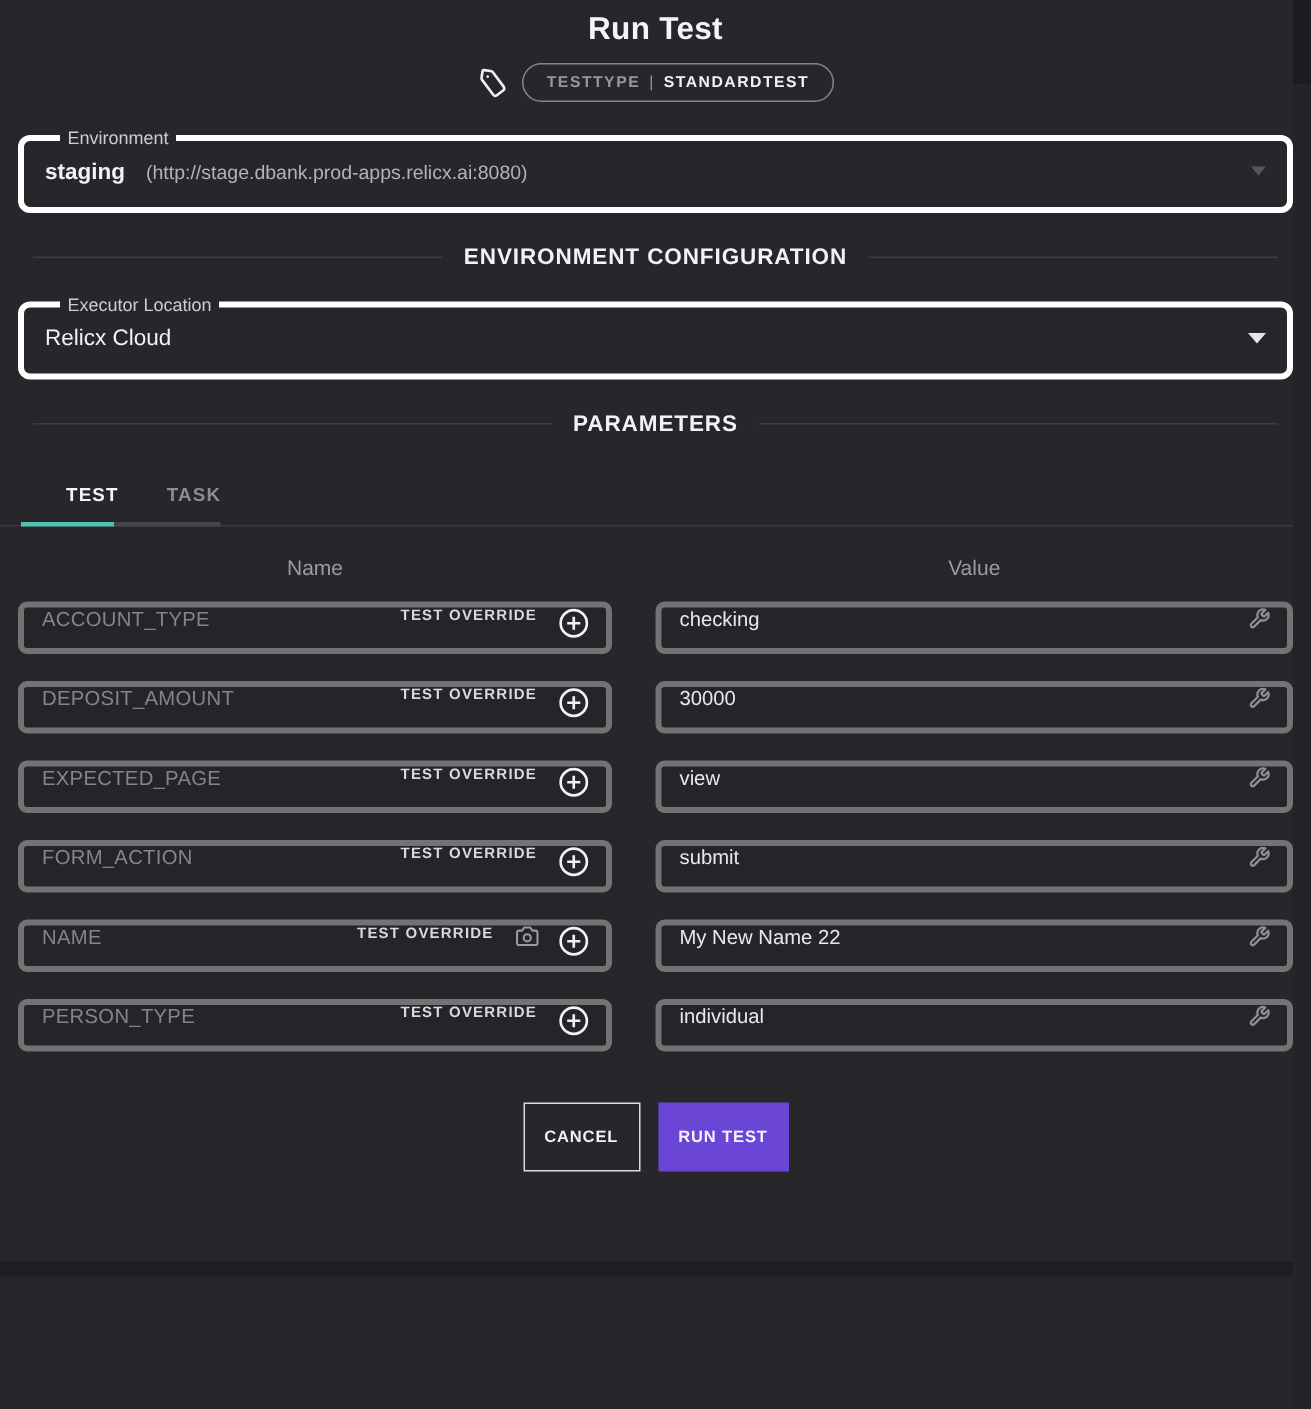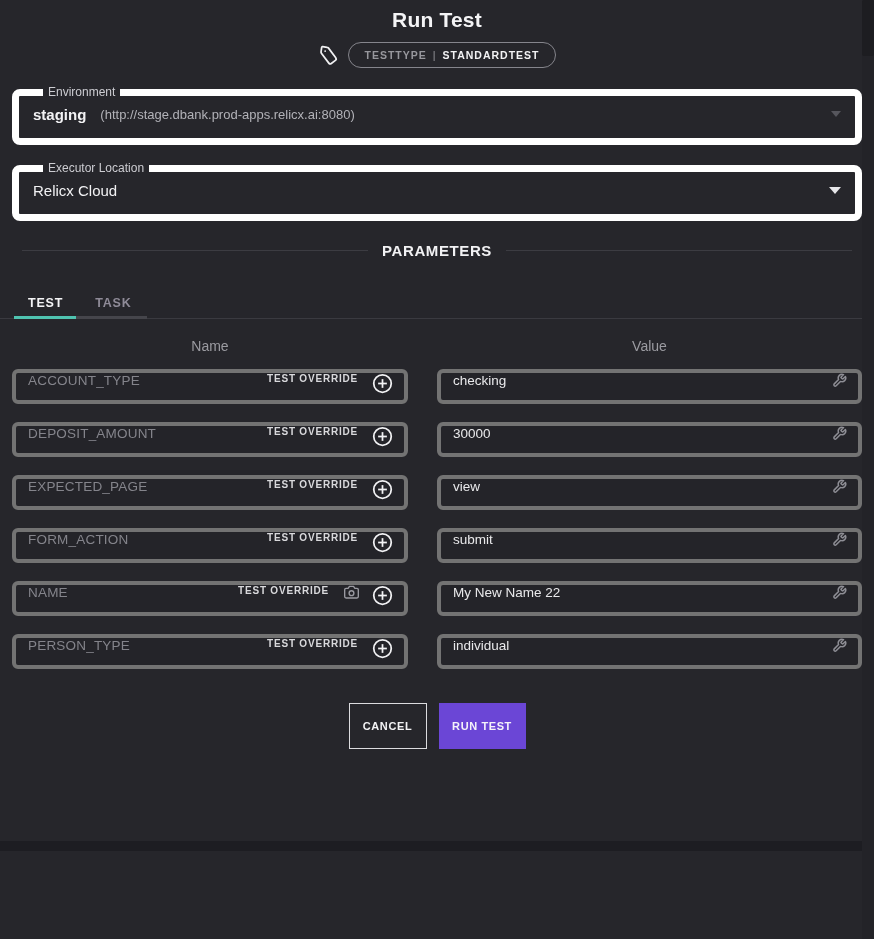--- a/index.html
+++ b/index.html
@@ -22,21 +22,21 @@
     border: 1px solid #85858c; border-radius: 14px;
     padding: 6px 16px; font-size: 10.5px; font-weight: bold; letter-spacing: 1px;
   }
   .badge-key { color: #97979d; }
   .badge-sep { color: #97979d; font-weight: normal; }
   .badge-val { color: #f2f2f4; }
 
   
   fieldset.select-field {
     margin: 16px 12px 0 12px;
-    border: 7px solid #ffffff; border-radius: 8px;
+    border: 4px solid #ffffff; border-radius: 8px;
     padding: 0 14px 13px 14px;
   }
   fieldset.select-field legend {
     margin-left: 10px; padding: 0 5px;
     font-size: 12px; color: #cdcdd2;
   }
   .select-inner { display: flex; align-items: center; margin-top: 4px; min-height: 22px; }
   .select-main { font-size: 15px; font-weight: bold; color: #f2f2f4; }
   .select-main.normal { font-weight: normal; }
   .select-sub { font-size: 13px; color: #b2b2b8; margin-left: 14px; }
@@ -48,21 +48,21 @@
   .section-divider {
     display: flex; align-items: center; gap: 14px;
     margin: 21px 22px 0 22px;
     font-size: 15px; font-weight: bold; letter-spacing: 0.6px; color: #f2f2f4;
   }
   .section-divider::before, .section-divider::after {
     content: ""; flex: 1; height: 1px; background: #3c3c42;
   }
 
   
-  .tabs { position: relative; margin: 24px 0 0 0; padding-left: 12px; border-bottom: 1px solid #3a3a40; height: 36px; display: flex; align-items: flex-end; }
+  .tabs { position: relative; margin: 24px 0 0 0; padding-left: 28px; border-bottom: 1px solid #3a3a40; height: 36px; display: flex; }
   .tab { padding: 8px 16px; font-size: 12.5px; font-weight: bold; letter-spacing: 0.8px; color: #8e8a97; cursor: pointer; }
   .tab.active { color: #f4f4f6; }
   .tab-track { position: absolute; left: 14px; bottom: -1px; width: 133px; height: 3px; background: #45454b; }
   .tab-indicator { position: absolute; left: 14px; bottom: -1px; width: 62px; height: 3px; background: #4fc3b0; }
 
   
   .param-grid { margin: 18px 12px; }
   .col-headers { display: grid; grid-template-columns: 396px 425px; column-gap: 29px; margin-top: 19px; margin-bottom: 15px; }
   .col-headers div { text-align: center; font-size: 14px; color: #9b9ba1; }
   .param-row { display: grid; grid-template-columns: 396px 425px; column-gap: 29px; margin-bottom: 18px; }
@@ -122,20 +122,23 @@
   <fieldset class="select-field">
     <legend>Environment</legend>
     <div class="select-inner">
       <span class="select-main">staging</span>
       <span class="select-sub">(http://stage.dbank.prod-apps.relicx.ai:8080)</span>
       <span class="spacer"></span>
       <span class="caret dim"></span>
     </div>
   </fieldset>
 
+  <div class="section-divider">
+    <span>ENVIRONMENT CONFIGURATION</span>
+  </div>
 
   <fieldset class="select-field">
     <legend>Executor Location</legend>
     <div class="select-inner">
       <span class="select-main normal">Relicx Cloud</span>
       <span class="spacer"></span>
       <span class="caret"></span>
     </div>
   </fieldset>
 

